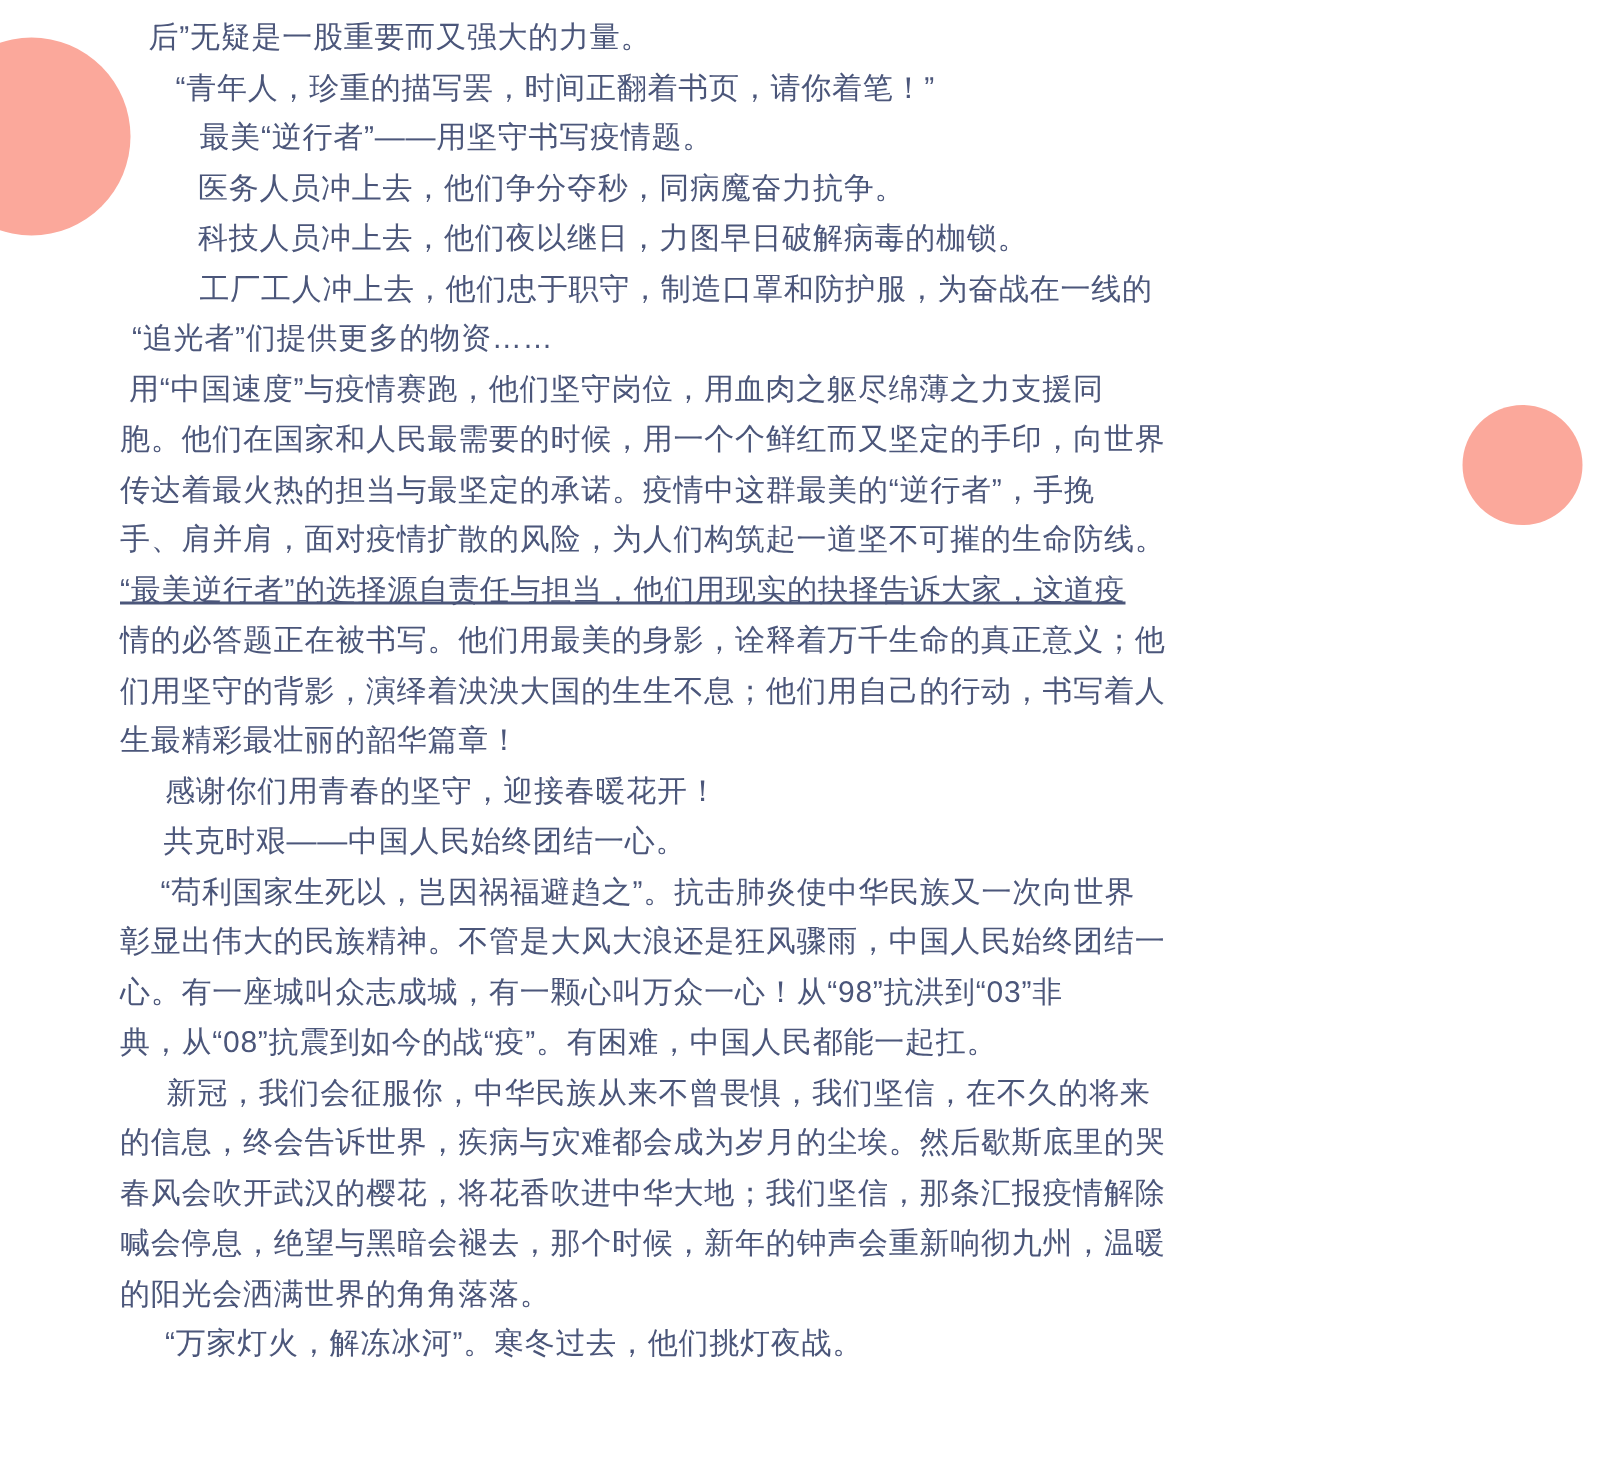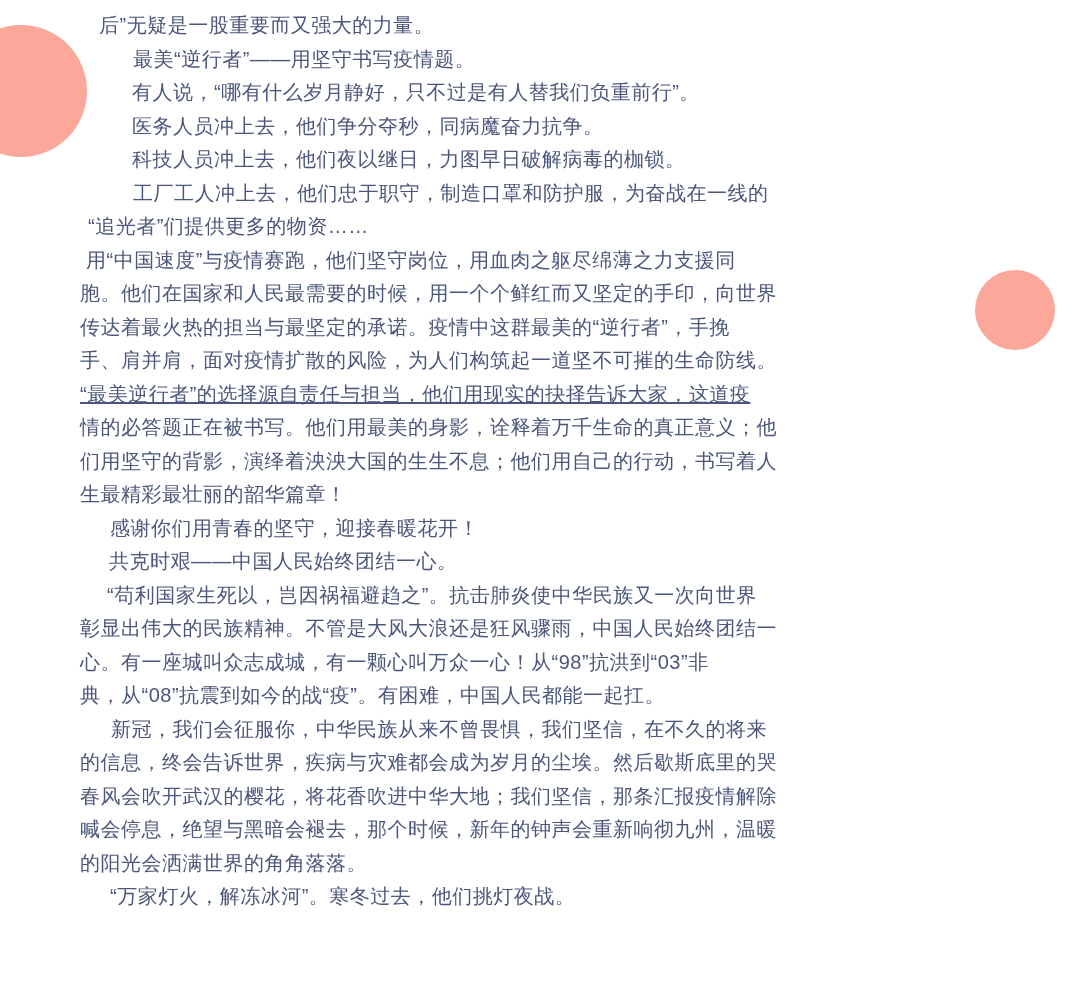--- a/index.html
+++ b/index.html
@@ -45,22 +45,22 @@
   }
 </style>
 </head>
 <body>
 
 <div class="circle circle-left"></div>
 <div class="circle circle-right"></div>
 
 <div class="doc">
     <div class="line" style="padding-left: 19px;">后”无疑是一股重要而又强大的力量。</div>
+    <div class="line" style="padding-left: 37px;">“青年人，珍重的描写罢，时间正翻着书页，请你着笔！”</div>
     <div class="line" style="padding-left: 53px;">最美“逆行者”——用坚守书写疫情题。</div>
-    <div class="line" style="padding-left: 52px;">有人说，“哪有什么岁月静好，只不过是有人替我们负重前行”。</div>
     <div class="line" style="padding-left: 52px;">医务人员冲上去，他们争分夺秒，同病魔奋力抗争。</div>
     <div class="line" style="padding-left: 52px;">科技人员冲上去，他们夜以继日，力图早日破解病毒的枷锁。</div>
     <div class="line" style="padding-left: 53px;">工厂工人冲上去，他们忠于职守，制造口罩和防护服，为奋战在一线的</div>
     <div class="line" style="padding-left: 8px;">“追光者”们提供更多的物资……</div>
     <div class="line" style="padding-left: 6px;">用“中国速度”与疫情赛跑，他们坚守岗位，用血肉之躯尽绵薄之力支援同</div>
     <div class="line" style="padding-left: 0px;">胞。他们在国家和人民最需要的时候，用一个个鲜红而又坚定的手印，向世界</div>
     <div class="line" style="padding-left: 0px;">传达着最火热的担当与最坚定的承诺。疫情中这群最美的“逆行者”，手挽</div>
     <div class="line" style="padding-left: 0px;">手、肩并肩，面对疫情扩散的风险，为人们构筑起一道坚不可摧的生命防线。</div>
     <div class="line" style="padding-left: 0px; text-decoration: underline;">“最美逆行者”的选择源自责任与担当，他们用现实的抉择告诉大家，这道疫</div>
     <div class="line" style="padding-left: 0px;">情的必答题正在被书写。他们用最美的身影，诠释着万千生命的真正意义；他</div>

